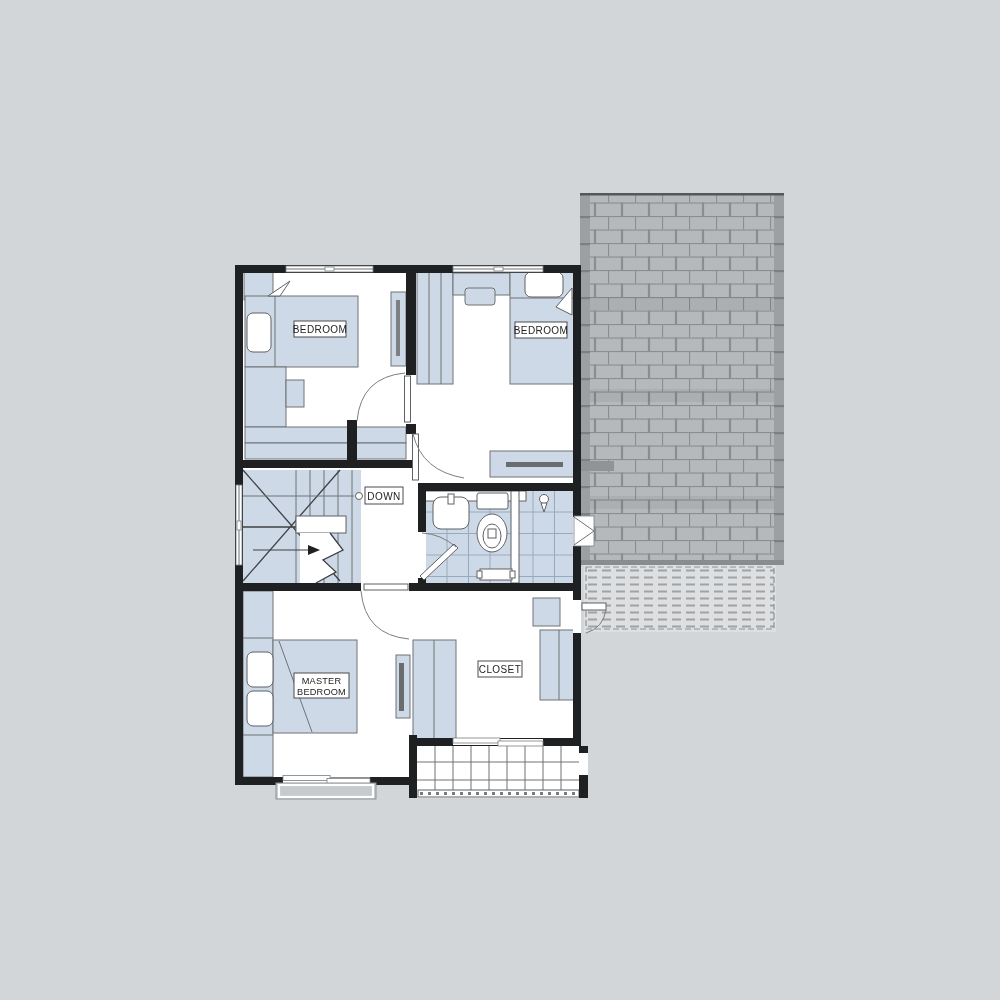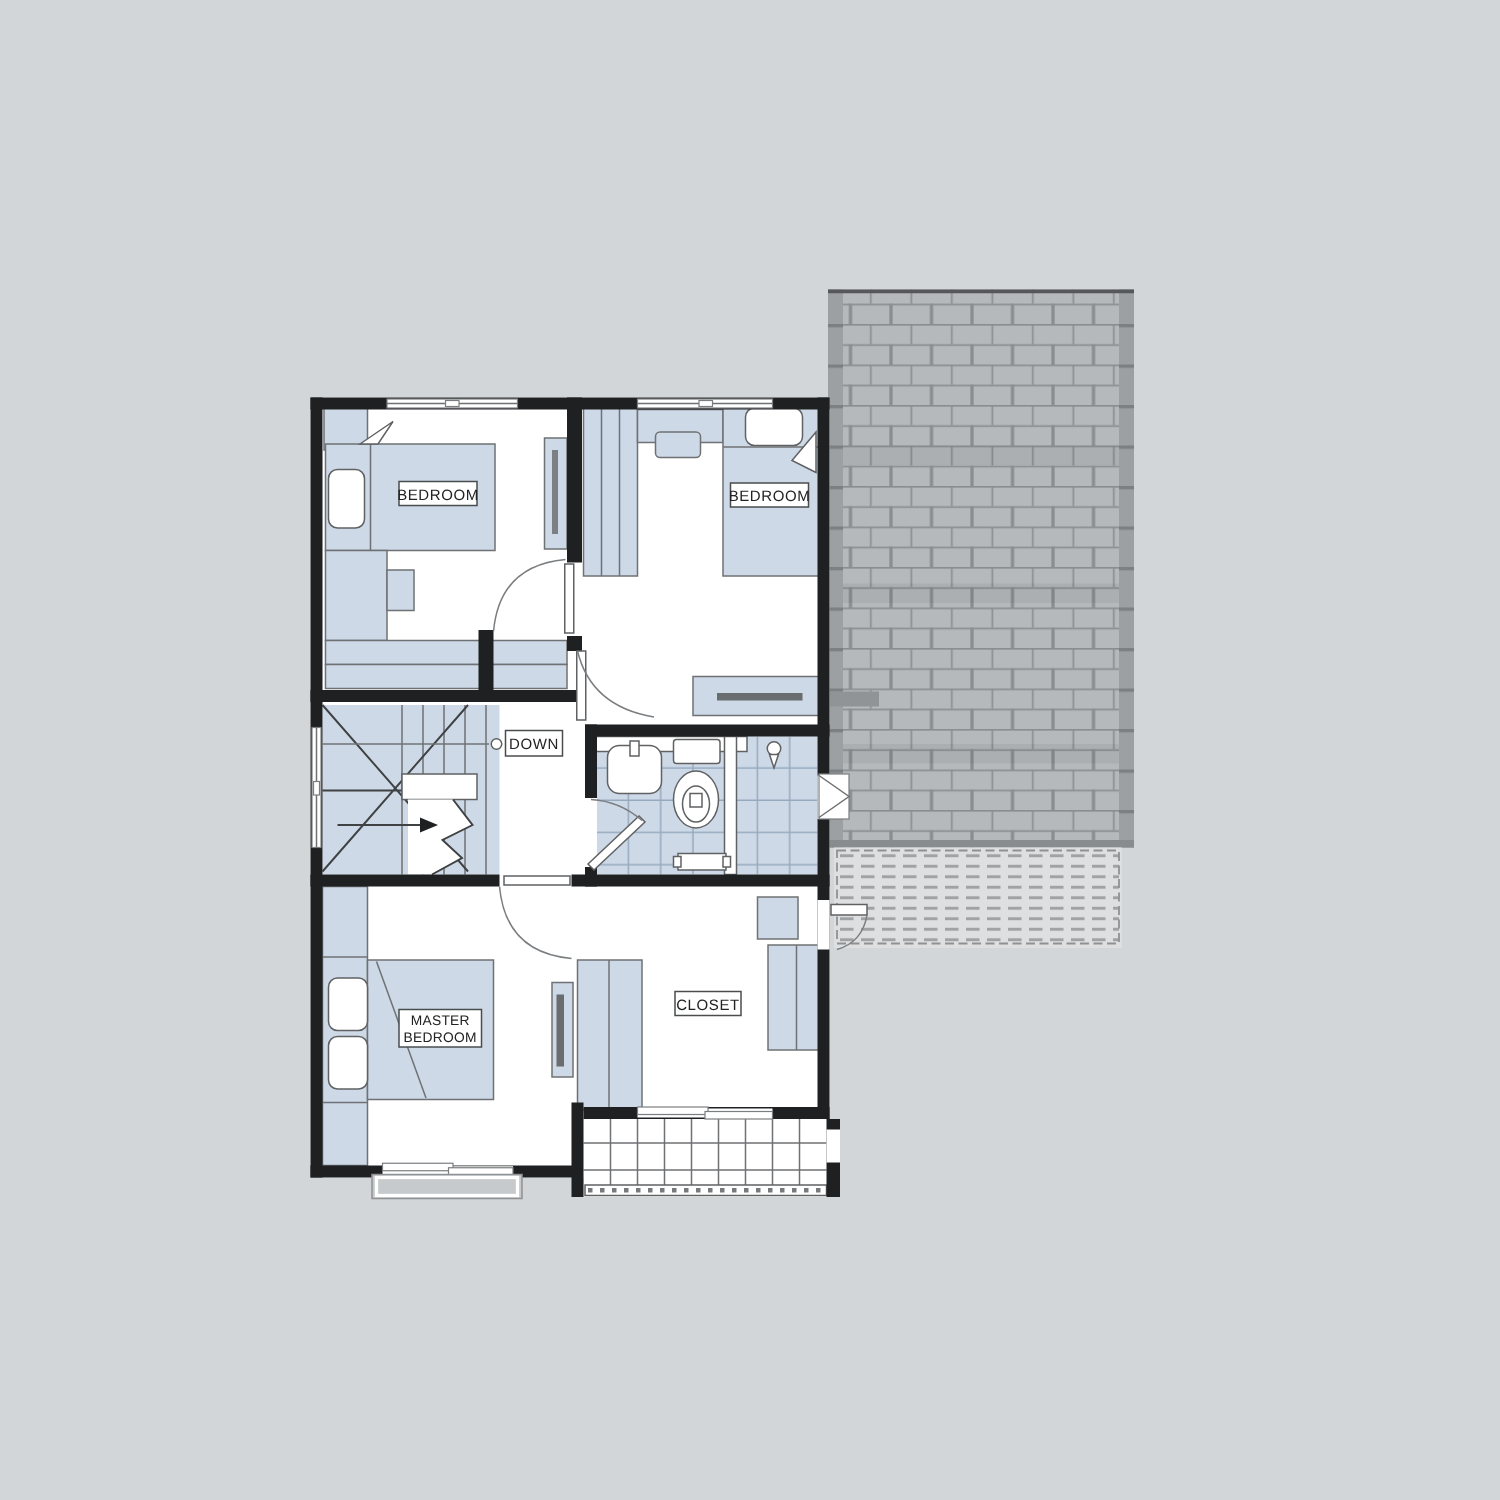--- a/index.html
+++ b/index.html
@@ -1,17 +1,17 @@
 <!DOCTYPE html>
 <html><head>
 <meta charset="utf-8">
 <style>
   html,body{margin:0;padding:0;}
   body{background:#d3d6d8;font-family:"Liberation Sans",sans-serif;}
-  .canvas{position:relative;width:808px;height:1000px;background:#d3d6d8;overflow:hidden;}
+  .canvas{position:relative;width:808px;height:1000px;background:#d3d6d8;overflow:hidden;margin-left:28px;}
   svg{display:block;}
   .wall{fill:#1f2022;}
   .floor{fill:#ffffff;}
   .furn{fill:#cdd9e7;stroke:#6f7274;stroke-width:1;}
   .white-item{fill:#ffffff;stroke:#5f6163;stroke-width:1;}
   .thinline{stroke:#6f7274;stroke-width:1;fill:none;}
   .darkline{stroke:#3f4143;stroke-width:1.3;fill:none;}
   .doorarc{stroke:#7b7e80;stroke-width:1;fill:none;}
   .winframe{fill:#ffffff;stroke:#7b7e80;stroke-width:.8;}
   .lbl-box{fill:#ffffff;stroke:#4a4c4e;stroke-width:1;}

